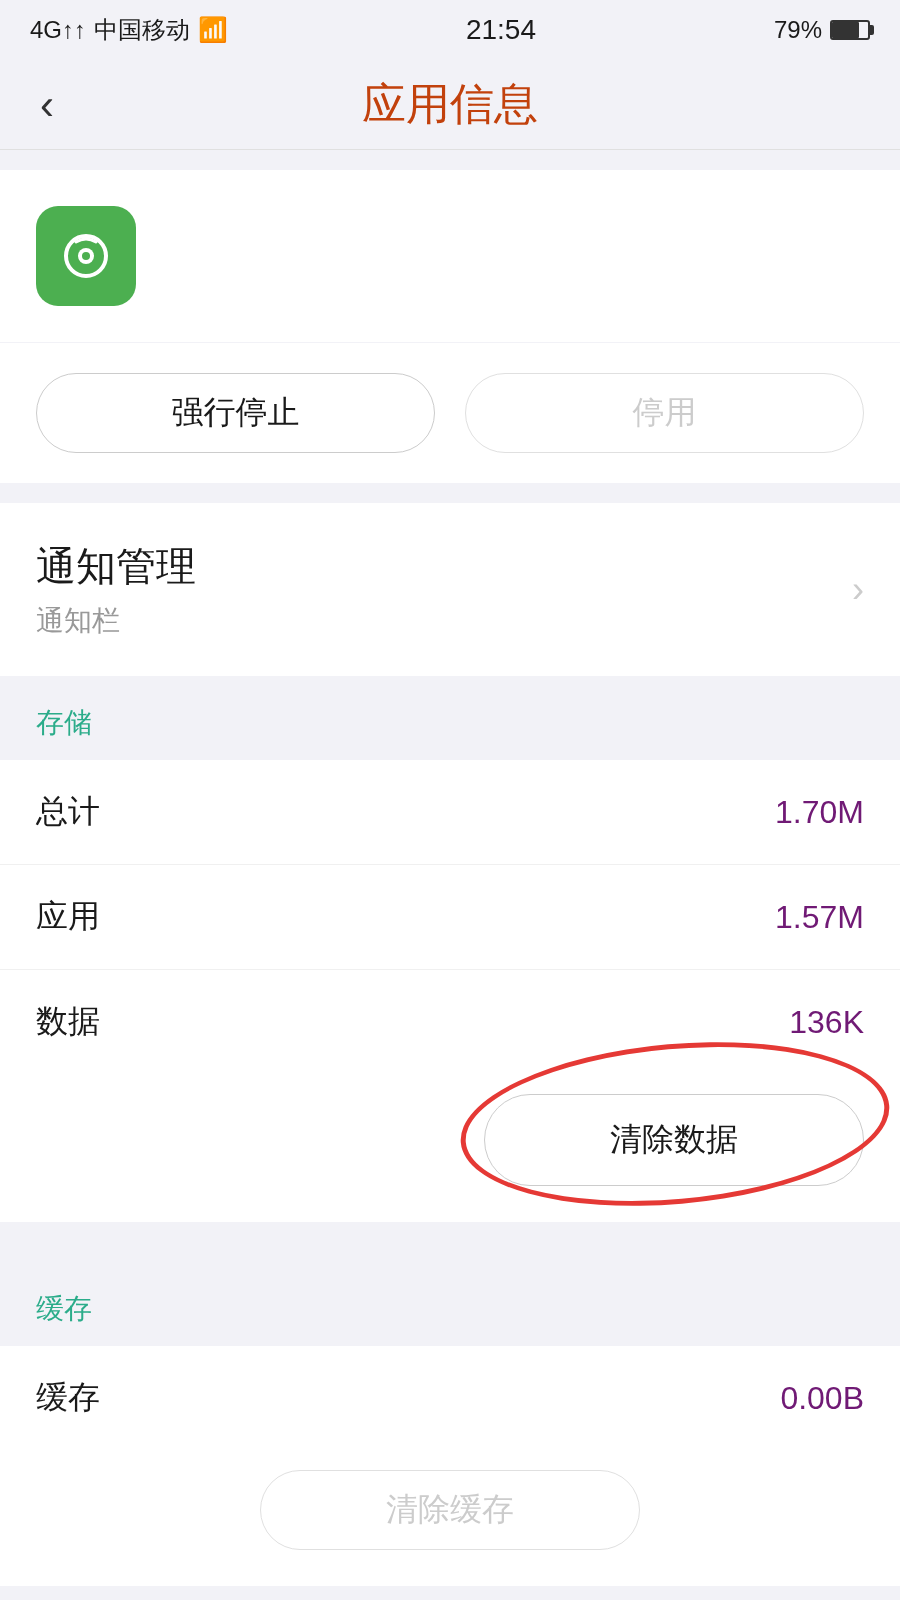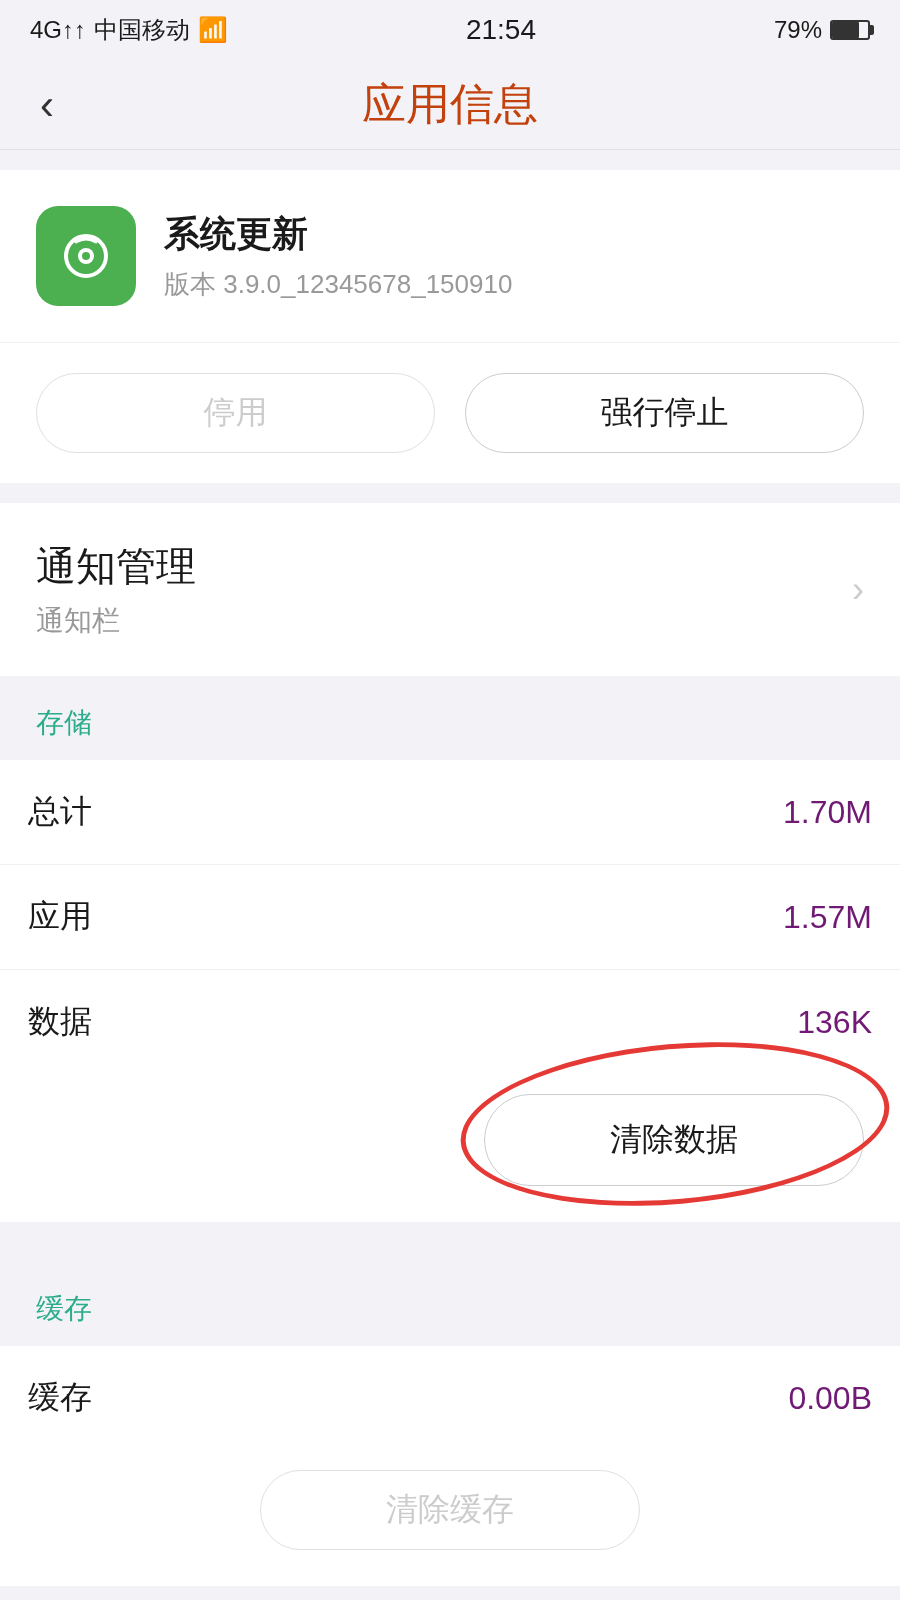--- a/index.html
+++ b/index.html
@@ -188,21 +188,21 @@
     }
 
     .storage-section {
       background: #fff;
       margin-top: 8px;
     }
     .storage-row {
       display: flex;
       align-items: center;
       justify-content: space-between;
-      padding: 30px 28px;
+      padding: 30px 36px;
       border-bottom: 1px solid #f0f0f0;
       gap: 20px;
     }
     .storage-row:last-child {
       border-bottom: none;
     }
     .storage-label {
       font-size: 32px;
       color: #1a1a1a;
     }
@@ -301,29 +301,25 @@
 
 <div class="app-info-section">
   <div class="app-icon">
     <svg viewBox="0 0 60 60" fill="none" xmlns="http://www.w3.org/2000/svg">
       <circle cx="30" cy="30" r="20" stroke="white" stroke-width="4" fill="none"></circle>
       <circle cx="30" cy="30" r="8" fill="white"></circle>
       <circle cx="30" cy="30" r="4" fill="#4CAF50"></circle>
       <path d="M20 16 Q30 10 40 16" stroke="white" stroke-width="3" fill="none" stroke-linecap="round"></path>
     </svg>
   </div>
-  <div>
-    <div class="app-name">系统更新</div>
-    <div class="app-version">版本 3.9.0_12345678_150910</div>
-  </div>
 </div>
 
 <div class="action-buttons">
+  <button class="action-btn">强行停止</button>
   <button class="action-btn disabled">停用</button>
-  <button class="action-btn">强行停止</button>
 </div>
 
 <div class="notification-section">
   <div class="notification-info">
     <div class="notification-title">通知管理</div>
     <div class="notification-sub">通知栏</div>
   </div>
   <div class="chevron-right">›</div>
 </div>
 

